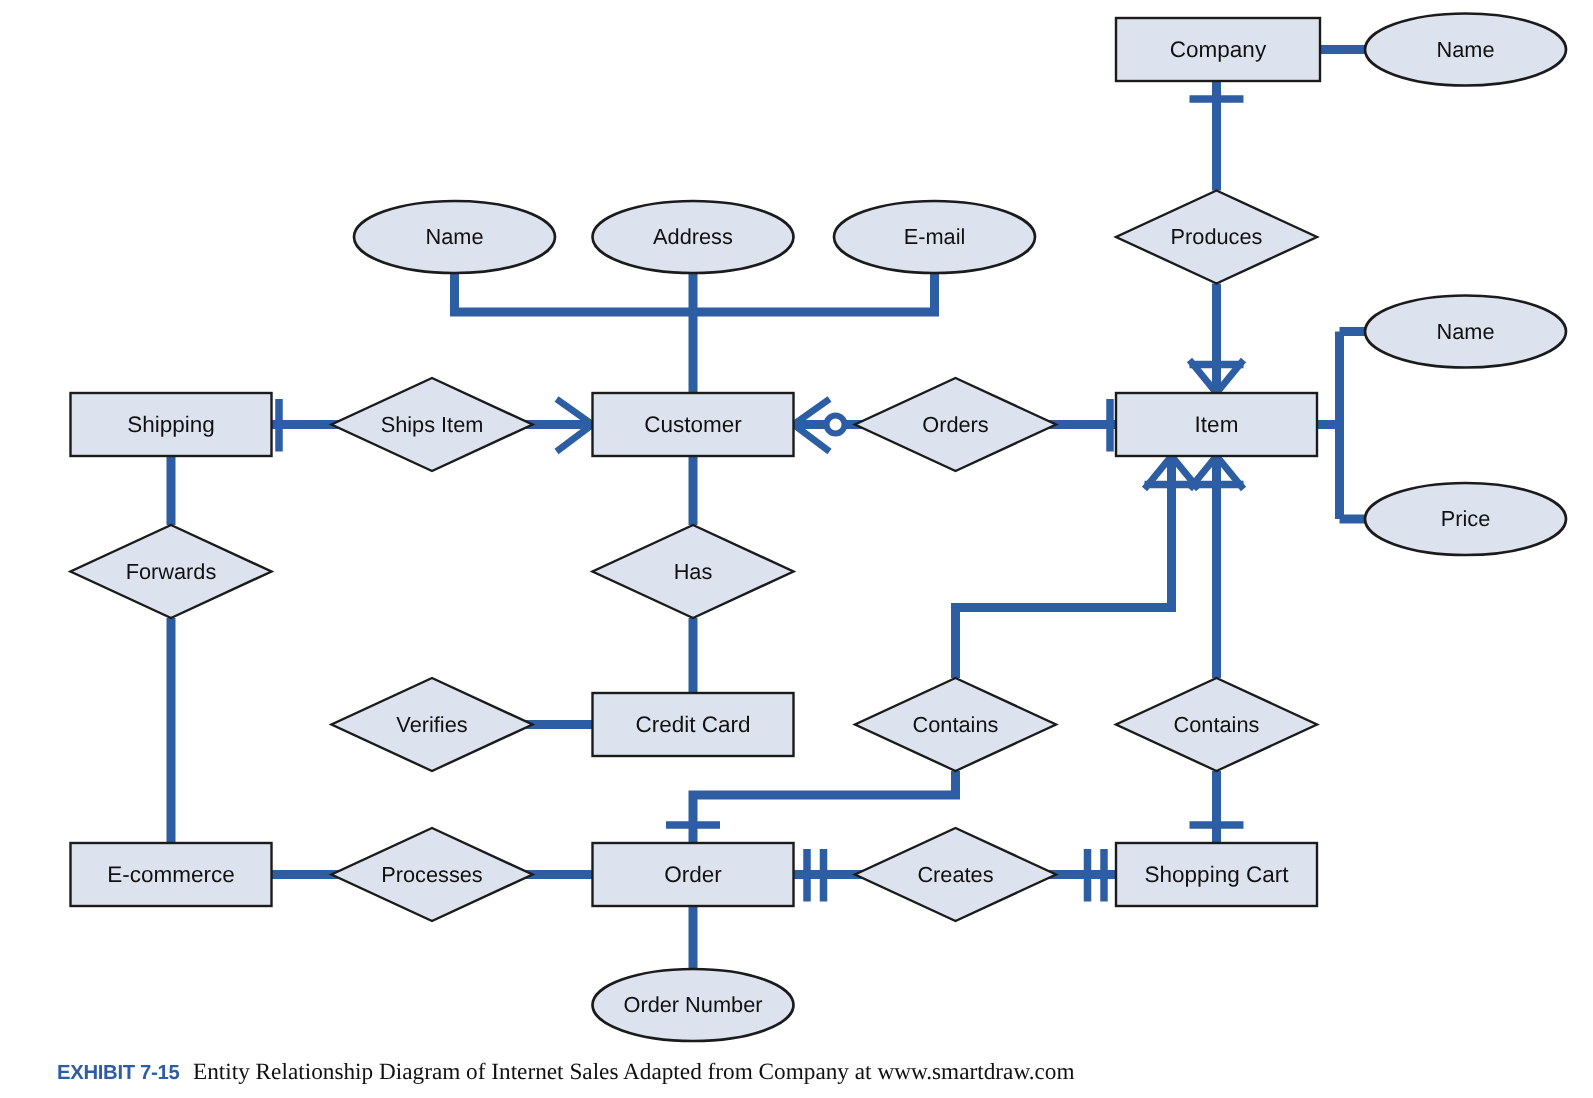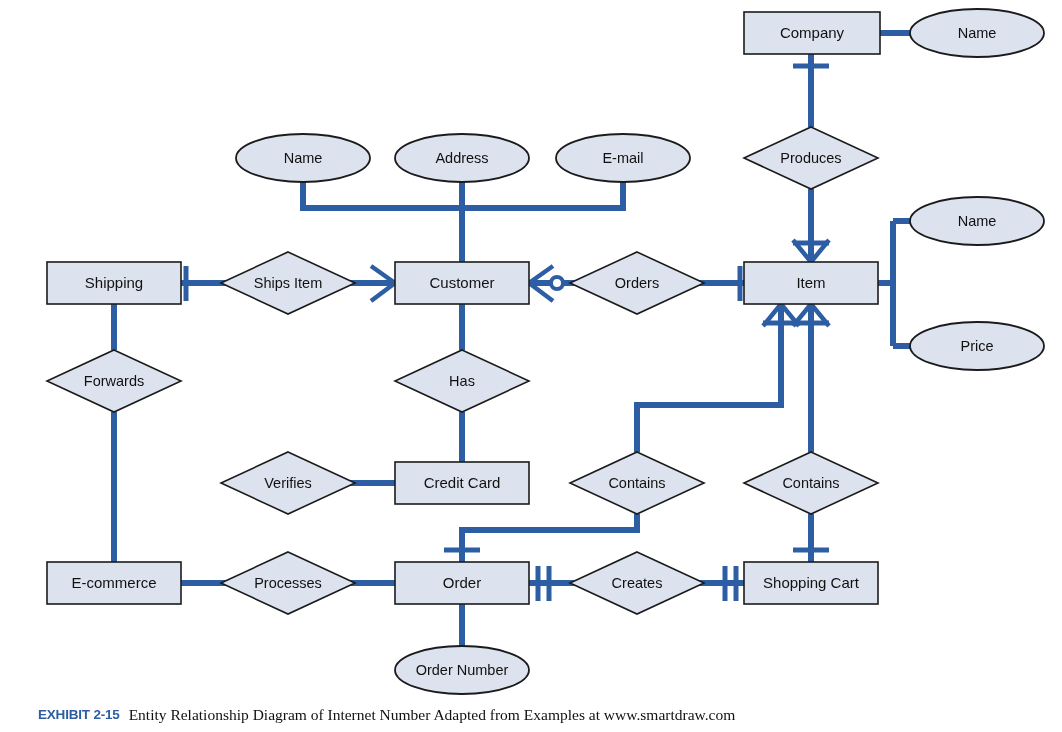--- a/index.html
+++ b/index.html
@@ -271,17 +271,17 @@
       </g>
       <g>
         <rect class="shape-fill" x="744" y="562" width="134" height="42"></rect>
         <text class="entity-label" x="811" y="584">Shopping Cart</text>
       </g>
     </g>
 
   </svg>
 
   <div id="caption-bar">
-    <span class="caption-exhibit">EXHIBIT 2-15</span>
-    <span class="caption-text">Entity Relationship Diagram of Internet Number Adapted from Examples at www.smartdraw.com</span>
+    <span class="caption-exhibit">EXHIBIT 7-15</span>
+    <span class="caption-text">Entity Relationship Diagram of Internet Sales Adapted from Company at www.smartdraw.com</span>
   </div>
 
 </div>
 
 </body></html>

